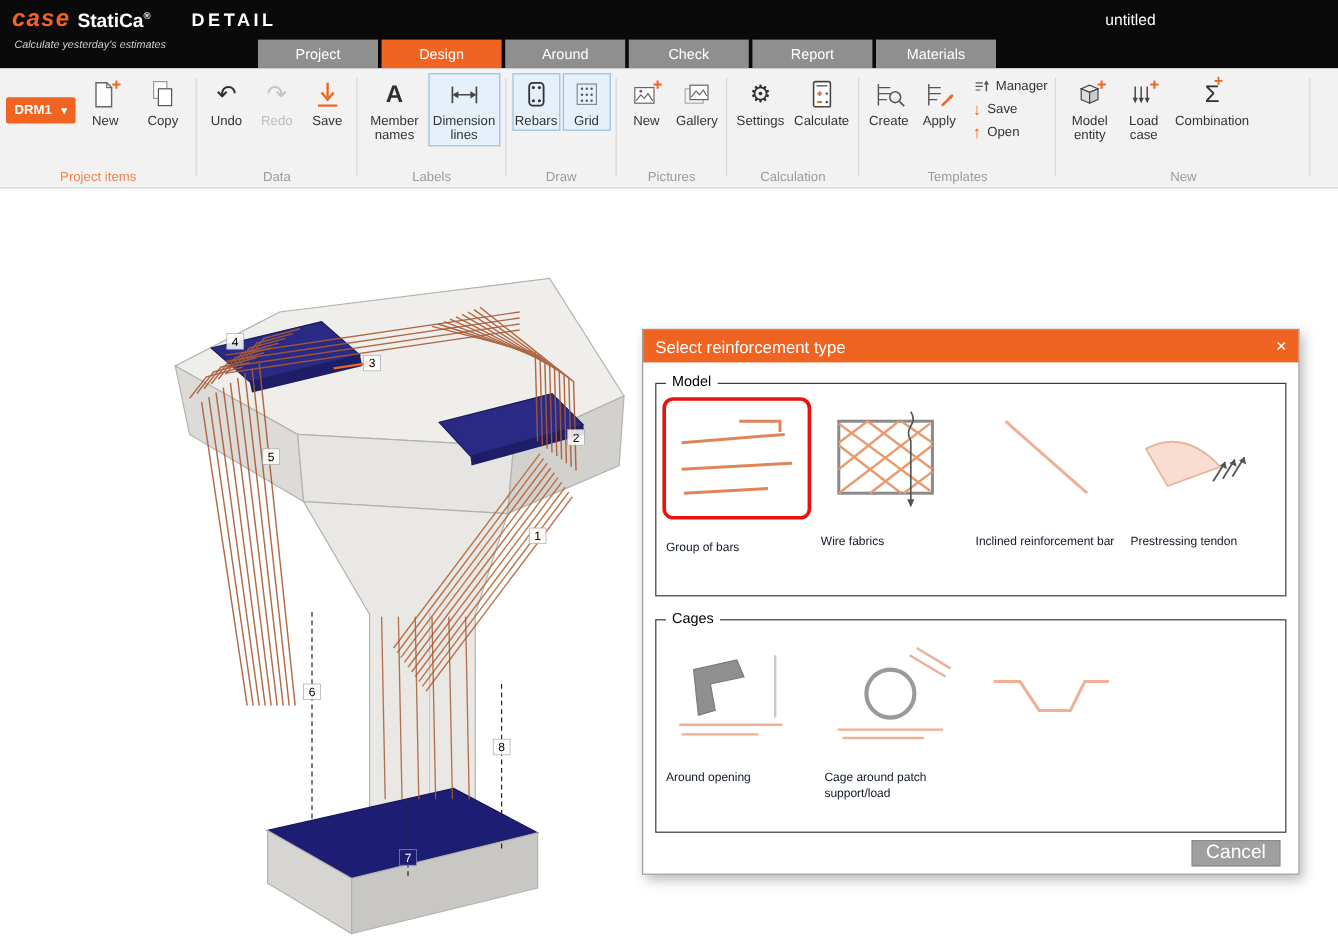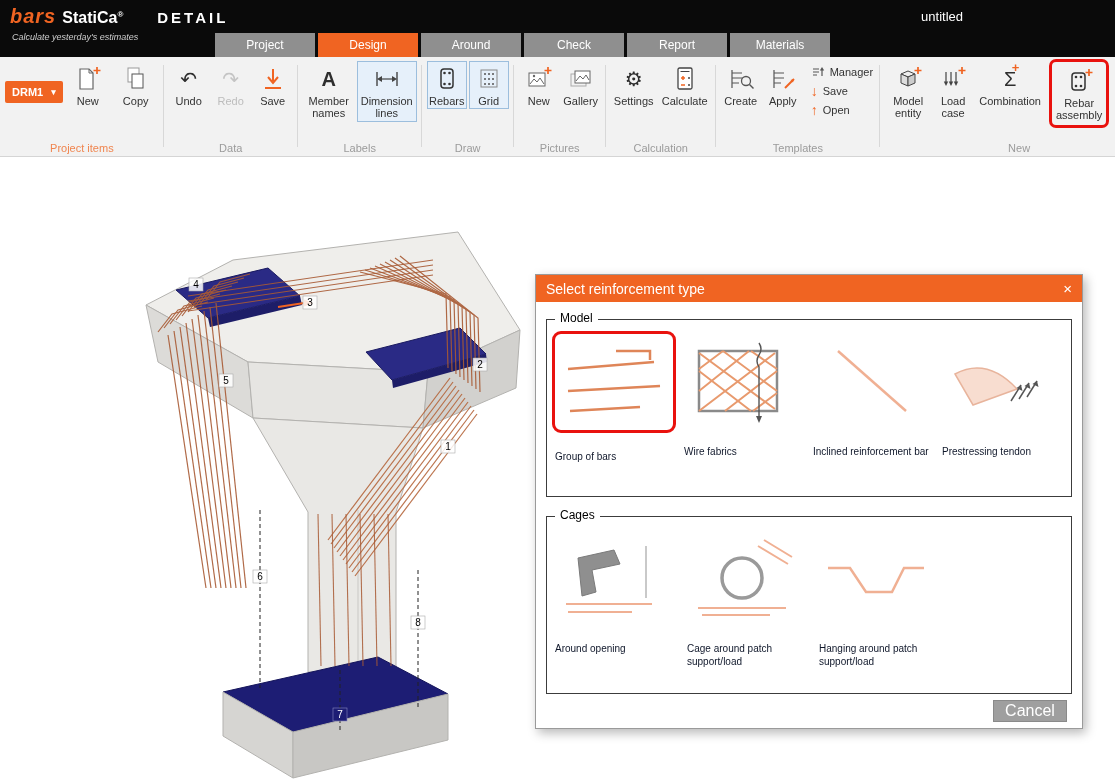--- a/index.html
+++ b/index.html
@@ -59,21 +59,21 @@
   .tcap{font-size:10px;color:#0f172a;margin-top:18px;line-height:1.25}
   .cancel{position:absolute;right:15px;bottom:6px;width:74px;height:22px;background:#9f9f9f;border:1px solid #8a8a8a;color:#fff;font-size:16px;display:flex;align-items:center;justify-content:center}
 </style>
 </head>
 <body>
 
 <div class="screen">
 
   <div class="topbar">
     <div class="brand">
-      <span class="logo">bars</span>
+      <span class="logo">case</span>
       <span class="brand-name"><span>StatiCa</span><sup>®</sup></span>
       <span class="product">DETAIL</span>
     </div>
     <div class="tagline">Calculate yesterday's estimates</div>
     <div class="doc-title">untitled</div>
     <div class="tabs">
       <div class="tab">Project</div>
       <div class="tab active">Design</div>
       <div class="tab">Around</div>
       <div class="tab">Check</div>
@@ -319,35 +319,20 @@
               </svg>
             </span>
           <span class="cap">Load case</span>
         </div>
         <div class="rbtn w70">
           <span class="ric">
               <span class="glyph">Σ</span>
               <span class="plus-badge">+</span>
             </span>
           <span class="cap">Combination</span>
-        </div>
-        <div class="redbox">
-          <div class="rbtn w52">
-            <span class="ric">
-                <svg width="30" height="30">
-                  <rect x="8" y="7" width="13" height="17" rx="3" fill="none" stroke="#333" stroke-width="1.5"></rect>
-                  <circle cx="12" cy="11" r="1.3" fill="#333"></circle>
-                  <circle cx="17" cy="11" r="1.3" fill="#333"></circle>
-                  <circle cx="12" cy="20" r="1.3" fill="#333"></circle>
-                  <circle cx="17" cy="20" r="1.3" fill="#333"></circle>
-                  <path d="M25,3 v7 M21.5,6.5 h7" stroke="#f06422" stroke-width="1.7"></path>
-                </svg>
-              </span>
-            <span class="cap">Rebar assembly</span>
-          </div>
         </div>
         <div class="rbtn w40">
           
           
         </div>
       </div>
       <div class="glabel">New</div>
     </div>
   </div>
 
@@ -577,21 +562,20 @@
             </svg>
           </div>
           <div class="tcap">Cage around patch support/load</div>
         </div>
         <div class="tile">
           <div class="ticon">
             <svg width="108" height="86" fill="none">
               <path d="M6,32 H28 L44,56 H70 L82,32 H102" stroke="#f0b093" stroke-width="2.5"></path>
             </svg>
           </div>
-          <div class="tcap">Hanging around patch support/load</div>
         </div>
       </div>
     </div>
 
     <div class="cancel">Cancel</div>
   </div>
 
 </div>
 
 </body></html>

